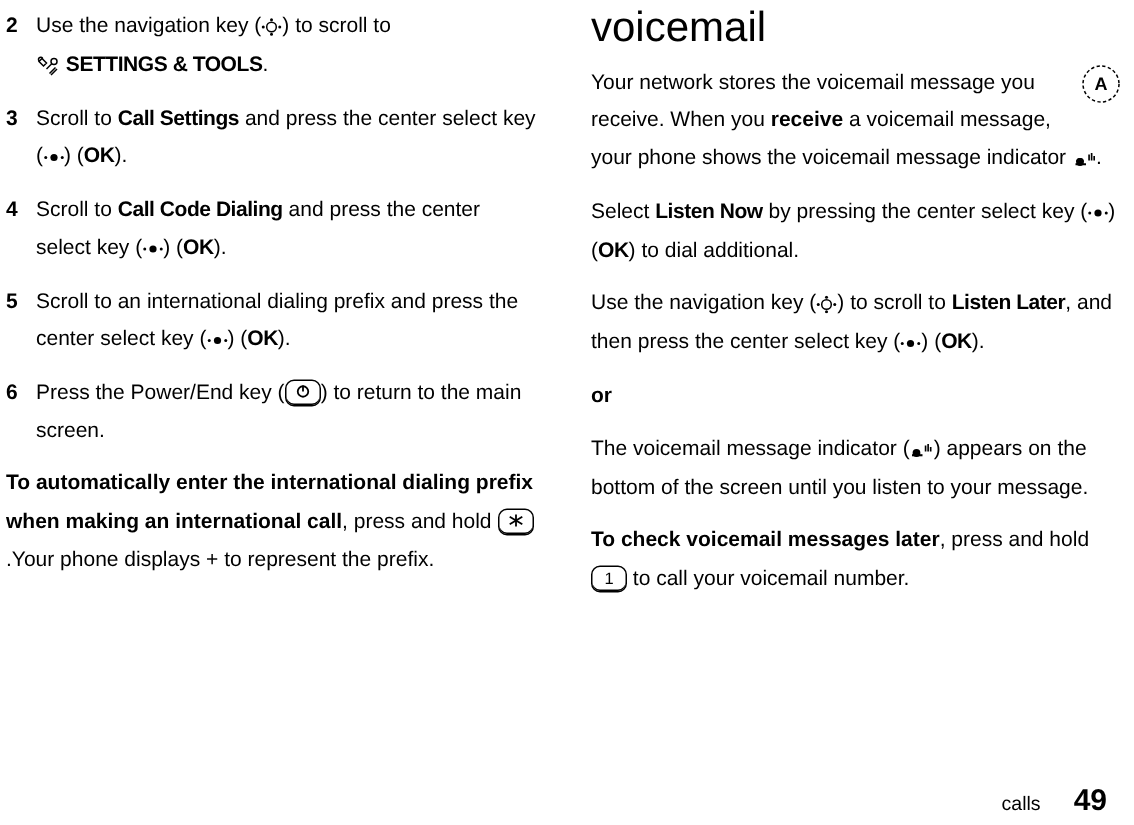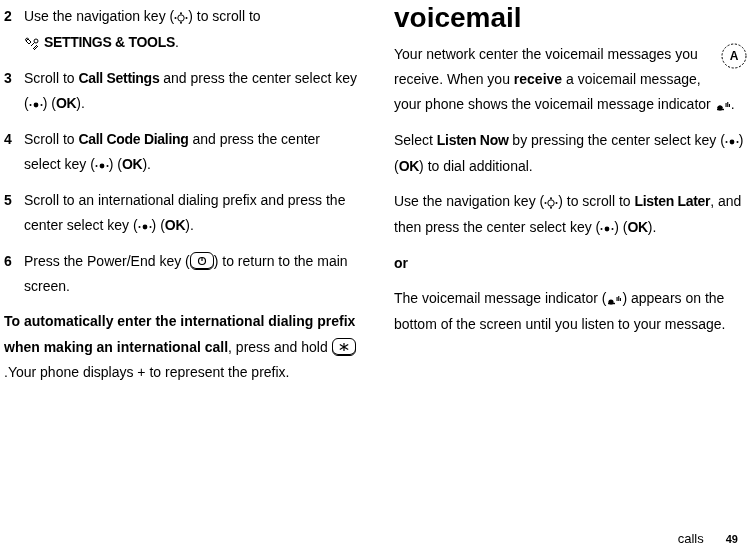--- a/index.html
+++ b/index.html
@@ -39,21 +39,21 @@
     flex: 1;
   }
   .condensed {
     font-family: 'Arial Narrow', Arial, sans-serif;
     font-stretch: condensed;
     font-weight: bold;
     letter-spacing: -0.3px;
   }
   h1.section-title {
     font-size: 28px;
-    font-weight: bold;
+    font-weight: normal;
     margin: 0 0 10px 0;
     line-height: 1;
   }
   p { margin: 0 0 10px 0; }
   .icon {
     display: inline-block;
     vertical-align: middle;
   }
   .nav-icon svg, .center-icon svg { vertical-align: -2px; }
   .tools-icon svg { vertical-align: -3px; }
@@ -76,21 +76,21 @@
   }
   .footer {
     position: absolute;
     bottom: 4px;
     right: 18px;
     font-size: 13px;
   }
   .footer .pg {
     font-weight: bold;
     margin-left: 22px;
-    font-size: 11px;
+    font-size: 20px;
   }
   b { font-weight: bold; margin-top: 18px; }
   .vm-icon svg { vertical-align: -2px; }
 </style>
 </head>
 <body>
 
 <div class="page">
 
   <div class="col col-left">
@@ -170,21 +170,21 @@
 
   <div class="col col-right">
     <h1 class="section-title">voicemail</h1>
 
     <span class="side-icon"><svg width="28" height="28">
           <circle cx="14" cy="14" r="12" fill="none" stroke="#000" stroke-width="1" stroke-dasharray="2.2 1.6"></circle>
           <text x="14" y="18" font-size="12" text-anchor="middle" font-family="Arial" font-weight="bold">A</text>
         </svg></span>
 
     <p>
-      <span>Your network center the voicemail messages you receive. When you </span><b>receive</b><span> a voicemail message, your phone shows the voicemail message indicator </span><span class="icon vm-icon"><svg width="16" height="12">
+      <span>Your network stores the voicemail message you receive. When you </span><b>receive</b><span> a voicemail message, your phone shows the voicemail message indicator </span><span class="icon vm-icon"><svg width="16" height="12">
             <circle cx="5" cy="8" r="2.6" fill="#000"></circle>
             <path d="M2.4 8 a2.6 2.6 0 0 1 5.2 0" fill="#000"></path>
             <path d="M5 4.8 a2.4 2.4 0 0 1 2.4 2.4" fill="none"></path>
             <path d="M2 9.5 h7" stroke="#000" stroke-width="1.4"></path>
             <rect x="10.5" y="3" width="1.1" height="4" fill="#000"></rect>
             <rect x="12.2" y="2" width="1.1" height="5" fill="#000"></rect>
             <rect x="13.9" y="4" width="1.1" height="3" fill="#000"></rect>
           </svg></span><span>.</span>
     </p>
 
@@ -216,18 +216,21 @@
     <p>
       <span>The voicemail message indicator (</span><span class="icon vm-icon"><svg width="16" height="12">
             <circle cx="5" cy="8" r="2.6" fill="#000"></circle>
             <path d="M2 9.5 h7" stroke="#000" stroke-width="1.4"></path>
             <rect x="10.5" y="3" width="1.1" height="4" fill="#000"></rect>
             <rect x="12.2" y="2" width="1.1" height="5" fill="#000"></rect>
             <rect x="13.9" y="4" width="1.1" height="3" fill="#000"></rect>
           </svg></span><span>) appears on the bottom of the screen until you listen to your message.</span>
     </p>
 
+    <p>
+      <b>To check voicemail messages later</b><span>, press and hold </span><span class="keycap">1</span><span> to call your voicemail number.</span>
+    </p>
   </div>
 
   <div class="footer">
     <span>calls</span><span class="pg">49</span>
   </div>
 </div>
 
 </body></html>

